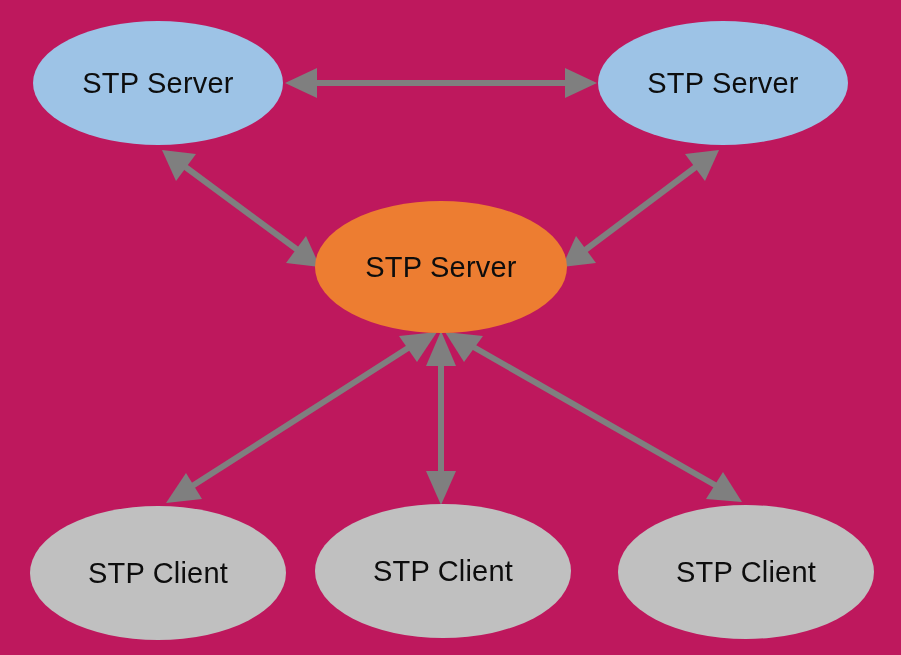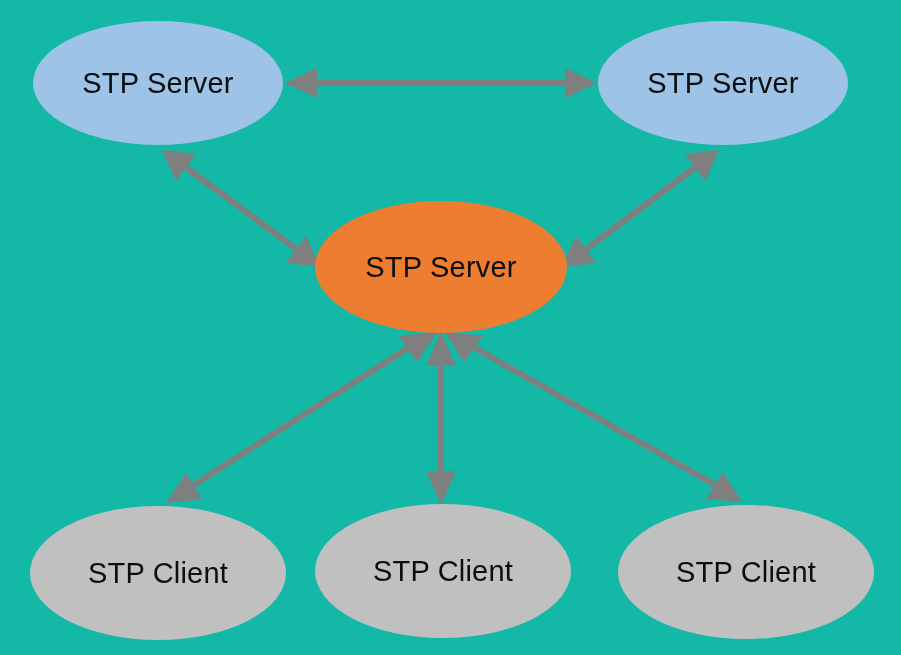--- a/index.html
+++ b/index.html
@@ -8,21 +8,21 @@
     padding: 0;
     background: #ffffff;
   }
   body {
     font-family: "Liberation Sans", sans-serif;
   }
   #diagram-canvas {
     position: relative;
     width: 901px;
     height: 655px;
-    background: #14b8a6;
+    background: #be185d;
     overflow: hidden;
   }
   #diagram-svg {
     position: absolute;
     top: 0;
     left: 0;
     width: 901px;
     height: 655px;
     display: block;
   }

